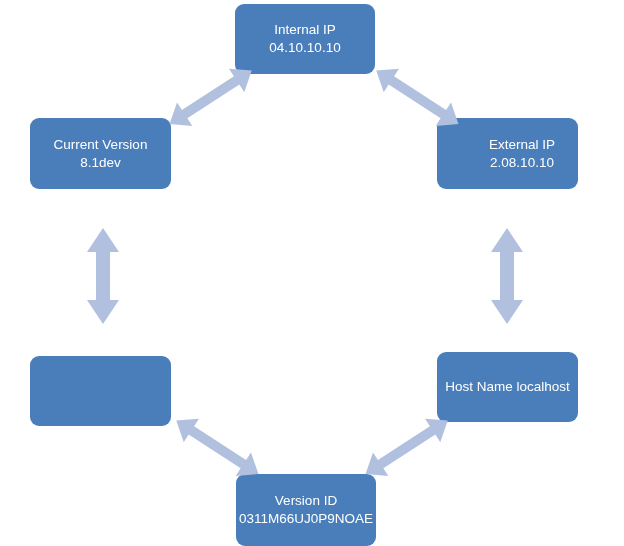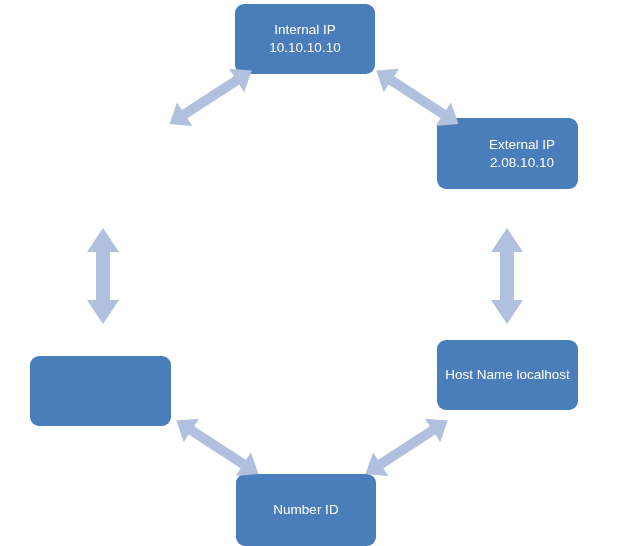--- a/index.html
+++ b/index.html
@@ -36,21 +36,21 @@
   }
   .node .l1, .node .l2 {
     display: block;
     white-space: nowrap;
   }
   .node .l2:empty { display: none; }
 
   
   #node-internal-ip   { left: 235px; top: 4px;   width: 140px; height: 70px; }
   #node-external-ip   { left: 437px; top: 118px; width: 141px; height: 71px; padding-left: 35px; }
-  #node-host-name     { left: 437px; top: 340px; width: 141px; height: 70px; }
+  #node-host-name     { left: 437px; top: 352px; width: 141px; height: 70px; }
   #node-machine-id    { left: 236px; top: 474px; width: 140px; height: 72px; }
   #node-serial-number { left: 30px;  top: 356px; width: 141px; height: 70px; }
   #node-current-version { left: 30px; top: 118px; width: 141px; height: 71px; }
 
   .arrow {
     position: absolute;
     overflow: visible;
   }
   .arrow svg { display: block; overflow: visible; }
 
@@ -62,40 +62,45 @@
   #arrow-machine-serial    { left: 158px; top: 418px; width: 110px; height: 72px; }
   #arrow-serial-version    { left: 78px;  top: 226px; width: 50px;  height: 100px; }
 </style>
 </head>
 <body>
 
 <div id="diagram">
 
   <div class="node" id="node-internal-ip">
     <span class="l1">Internal IP</span>
-    <span class="l2">10.10.10.10</span>
+    <span class="l2">04.10.10.10</span>
   </div>
 
   <div class="node" id="node-external-ip">
     <span class="l1">External IP</span>
     <span class="l2">2.08.10.10</span>
   </div>
 
   <div class="node" id="node-host-name">
     <span class="l1">Host Name localhost</span>
 
   </div>
 
   <div class="node" id="node-machine-id">
-    <span class="l1">Number ID</span>
+    <span class="l1">Version ID</span>
+    <span class="l2">0311M66UJ0P9NOAE</span>
   </div>
 
   <div class="node" id="node-serial-number">
   </div>
 
+  <div class="node" id="node-current-version">
+    <span class="l1">Current Version</span>
+    <span class="l2">8.1dev</span>
+  </div>
 
   <div class="arrow" id="arrow-version-internal">
     <svg width="110" height="72" viewBox="0 0 110 72">
       <g transform="rotate(-33 55 36)">
         <polygon fill="#b0c0de" points="6,28 24,14 24,23 86,23 86,14 104,28 86,42 86,33 24,33 24,42"></polygon>
       </g>
     </svg>
   </div>
 
   <div class="arrow" id="arrow-internal-external">

